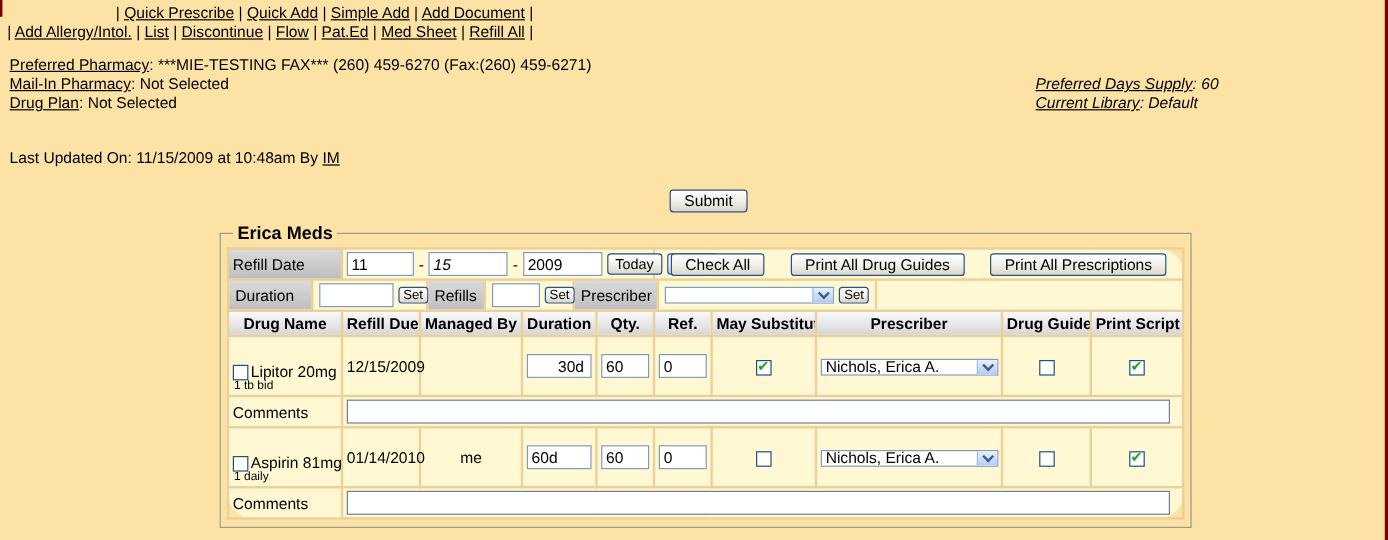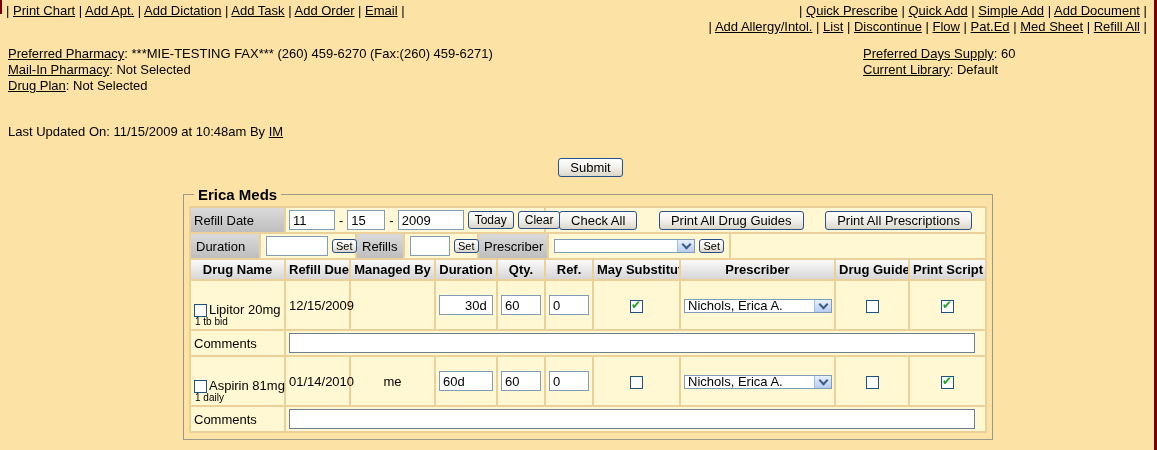--- a/index.html
+++ b/index.html
@@ -19,21 +19,21 @@
 
   
   .topnav { display:flex; justify-content:space-between; padding:3px 10px 0 6px; }
   .navline { white-space:nowrap; }
   .navline::after { content:" |"; }
   .navitem::before { content:"| "; text-decoration:none; display:inline; }
   .topnav-right { text-align:right; line-height:16px; }
 
   
   .info-wrap { position:relative; margin:11px 0 0 8px; line-height:16px; }
-  .info-right { position:absolute; left:855px; top:0; line-height:16px; }
+  .info-right { position:absolute; left:855px; top:16px; line-height:16px;font-style:italic; }
   .last-updated { margin:30px 0 0 8px; }
 
   
   .submit-row { text-align:center; margin-top:19px;margin-left:24px; }
   .submit-row.bottom { margin-top:17px; }
 
   
   .btn {
     font-family:"Liberation Sans", sans-serif; font-size:13px; color:#000;
     background: linear-gradient(180deg,#FFFFFF 0%,#F2F0EA 50%,#DBD6C9 100%);
@@ -42,21 +42,21 @@
   .btn.small { font-size:12px; padding:1px 6px; }
   .btn.set { font-size:11px; padding:0 3px; border-radius:3px; }
 
   
   fieldset.refill {
     margin:9px 0 0 183px; width:801px;
     border:1px solid #9B9B8B; padding:3px 5px 6px 5px;
   }
   fieldset.refill legend { font-weight:bold; font-size:15px; padding:0 4px; margin-left:5px; }
 
-  table.grid { width:100%; border-collapse:collapse; table-layout:fixed; background:#FFF8D2; }
+  table.grid { width:100%; border-collapse:collapse; table-layout:fixed; background:#FFF8D2;border-radius:24px; }
   table.grid td, table.grid th { border:2px solid #EBD099; padding:2px 3px; vertical-align:middle; }
   td.graycell { background:linear-gradient(180deg,#DADADA,#BEBEBE); padding:3px 6px; }
   th.colhead {
     background:linear-gradient(180deg,#FAFAFA,#D6D6D6);
     font-weight:bold; font-size:13px; text-align:center; padding:3px 1px;
     white-space:nowrap; overflow:hidden;
   }
   td.center { text-align:center;margin-top:43px; }
 
   
@@ -115,28 +115,20 @@
   .drugname-line .cb { margin-right:2px; }
   .sig { font-size:10px; line-height:10px; padding-left:1px; }
 </style>
 </head>
 <body>
 
 <div class="edge-topleft"></div>
 <div class="edge-right"></div>
 
 <div class="topnav">
-  <div class="navline">
-    <span class="navitem"><a>Print Chart</a></span>
-    <span class="navitem"><a>Add Apt.</a></span>
-    <span class="navitem"><a>Add Dictation</a></span>
-    <span class="navitem"><a>Add Task</a></span>
-    <span class="navitem"><a>Add Order</a></span>
-    <span class="navitem"><a>Email</a></span>
-  </div>
   <div class="topnav-right">
     <div class="navline">
       <span class="navitem"><a>Quick Prescribe</a></span>
       <span class="navitem"><a>Quick Add</a></span>
       <span class="navitem"><a>Simple Add</a></span>
       <span class="navitem"><a>Add Document</a></span>
     </div>
     <div class="navline">
       <span class="navitem"><a>Add Allergy/Intol.</a></span>
       <span class="navitem"><a>List</a></span>
@@ -180,23 +172,23 @@
         <col style="width:155px">
       <col style="width:74px">
         <col style="width:77px">
     </colgroup>
 
     <tbody>
         <tr>
       <td class="graycell">Refill Date</td>
       <td colspan="4">
         <div class="daterow-flex">
-          <input class="tin" style="width: 46px;" value="11">
+          <input class="tin" style="width: 56px;" value="11">
           <span class="date-sep"></span>
-          <input class="tin" style="width: 38px;" value="15">
+          <input class="tin" style="width: 66px; font-style: italic;" value="15">
           <span class="date-sep"></span>
           <input class="tin" style="width: 66px;" value="2009">
           <button class="btn small">Today</button>
           <button class="btn small">Clear</button>
           <span class="cal-icon"></span>
         </div>
       </td>
       <td colspan="5" class="actions-cell">
         <button class="btn">Check All</button>
         <button class="btn">Print All Drug Guides</button>

